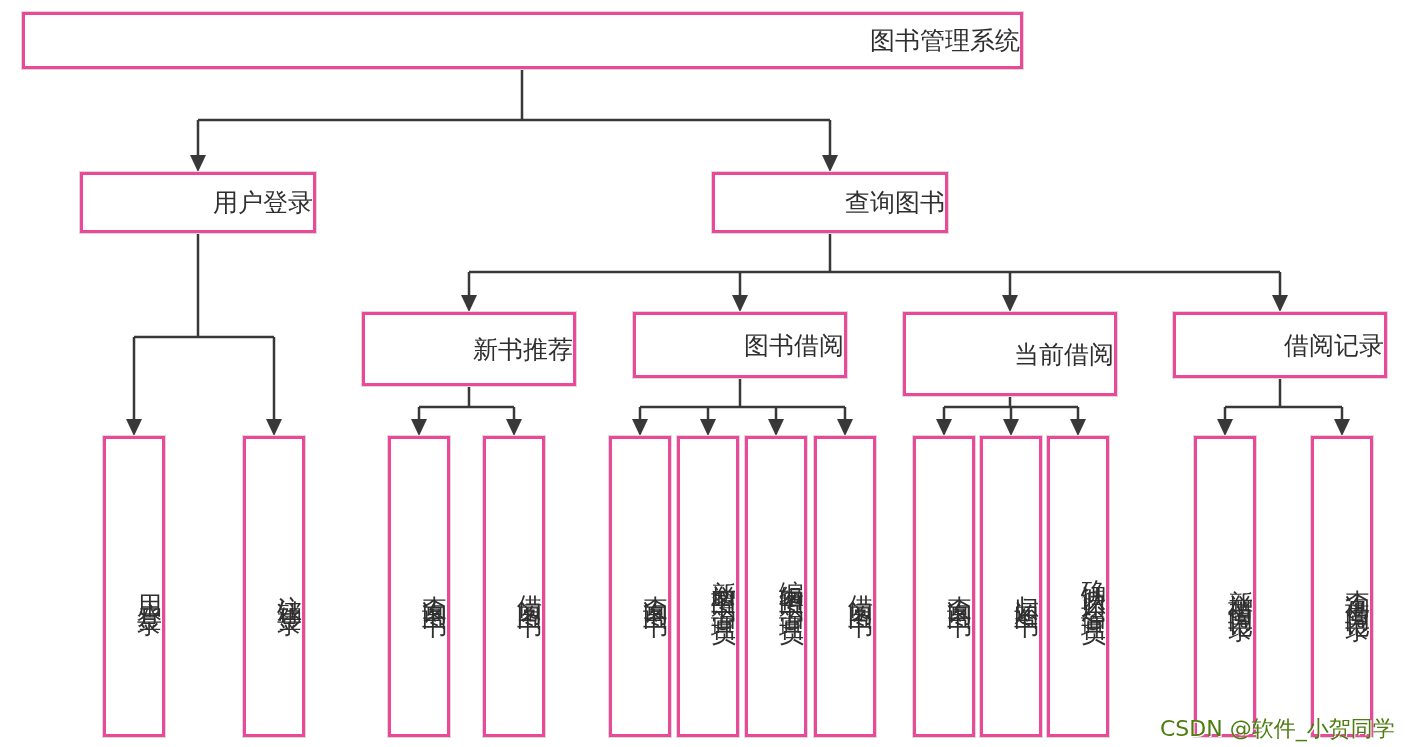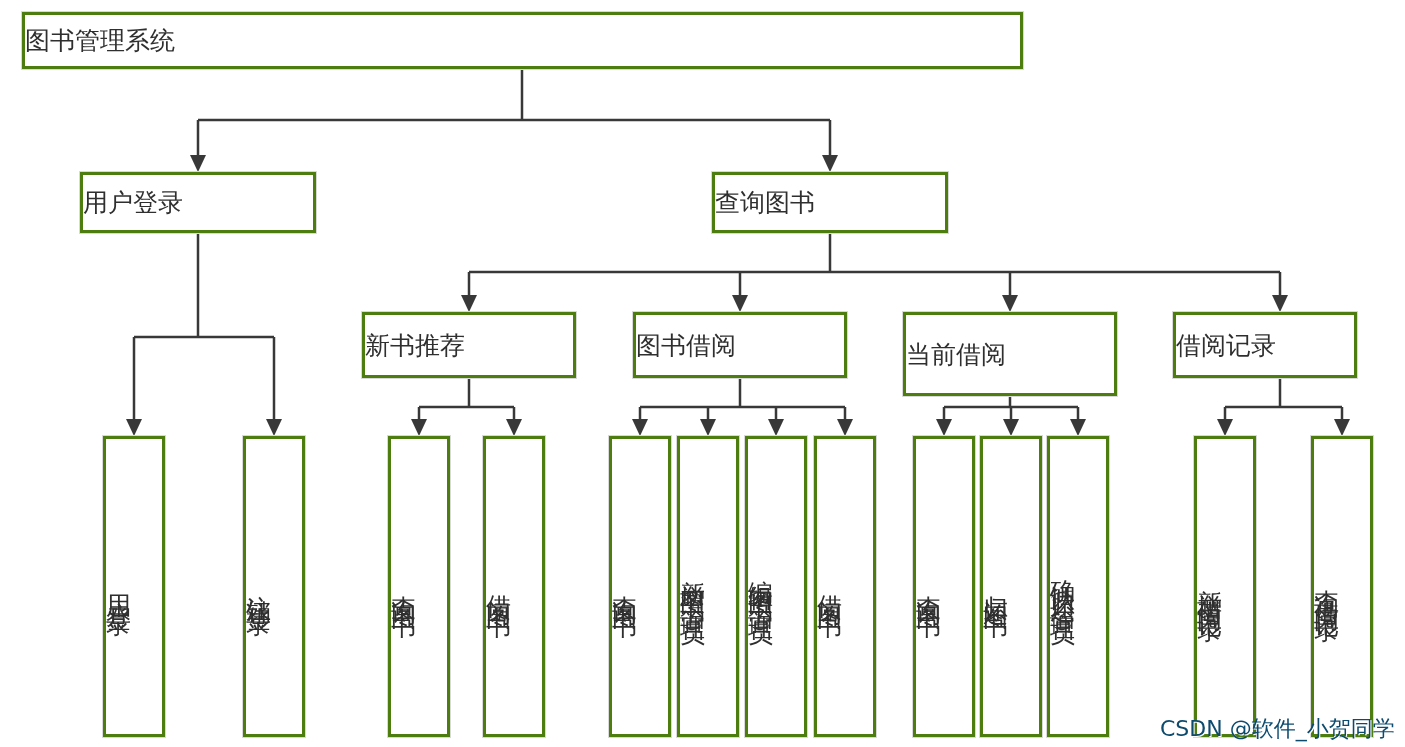--- a/index.html
+++ b/index.html
@@ -8,41 +8,41 @@
     width:1405px;height:747px;
     background:#ffffff;
     font-family:"DejaVu Sans","Liberation Sans",sans-serif;
     overflow:hidden;
   }
   #wires{position:absolute;left:0;top:0;width:1405px;height:747px;}
   .box{
     position:absolute;
     box-sizing:border-box;
     background:#ffffff;
-    border:3px solid #4d7c0f;
+    border:3px solid #ec4899;
     display:flex;
     align-items:center;
-    justify-content:flex-start;
+    justify-content:flex-end;
     color:#2f2f2f;
     font-size:25px;
     line-height:1;
     box-shadow:0 0 0 1px #d9d9d9;
   }
   .box.h span{white-space:nowrap;}
   .box.v span{
     writing-mode:vertical-rl;
     text-orientation:mixed;
     letter-spacing:6px;
     white-space:nowrap;
   }
   .watermark{
     position:absolute;
     left:1160px;top:714px;
     font-size:22px;
-    color:#0c4a6e;
+    color:#4d7c0f;
     text-shadow:1px 1px 0 #ffffff;
     white-space:nowrap;
     z-index:10;
   }
   .wire{stroke:#383838;stroke-width:2.5;fill:none;}
   .head{fill:#383838;stroke:none;}
 </style>
 </head>
 <body>
 
@@ -102,30 +102,30 @@
     <span>图书管理系统</span>
   </div>
 
   <div class="box h" style="left:80px;top:172px;width:236px;height:61px">
     <span>用户登录</span>
   </div>
   <div class="box h" style="left:712px;top:172px;width:236px;height:61px">
     <span>查询图书</span>
   </div>
 
-  <div class="box h" style="left:362px;top:312px;width:214px;height:66px">
+  <div class="box h" style="left:362px;top:312px;width:214px;height:74px">
     <span>新书推荐</span>
   </div>
   <div class="box h" style="left:633px;top:312px;width:214px;height:66px">
     <span>图书借阅</span>
   </div>
   <div class="box h" style="left:903px;top:312px;width:214px;height:84px">
     <span>当前借阅</span>
   </div>
-  <div class="box h" style="left:1173px;top:312px;width:184px;height:66px">
+  <div class="box h" style="left:1173px;top:312px;width:214px;height:66px">
     <span>借阅记录</span>
   </div>
 
   <div class="box v" style="left:103px;top:436px;width:62px;height:301px">
     <span>用户登录</span>
   </div>
   <div class="box v" style="left:243px;top:436px;width:62px;height:301px">
     <span>注销登录</span>
   </div>
 

